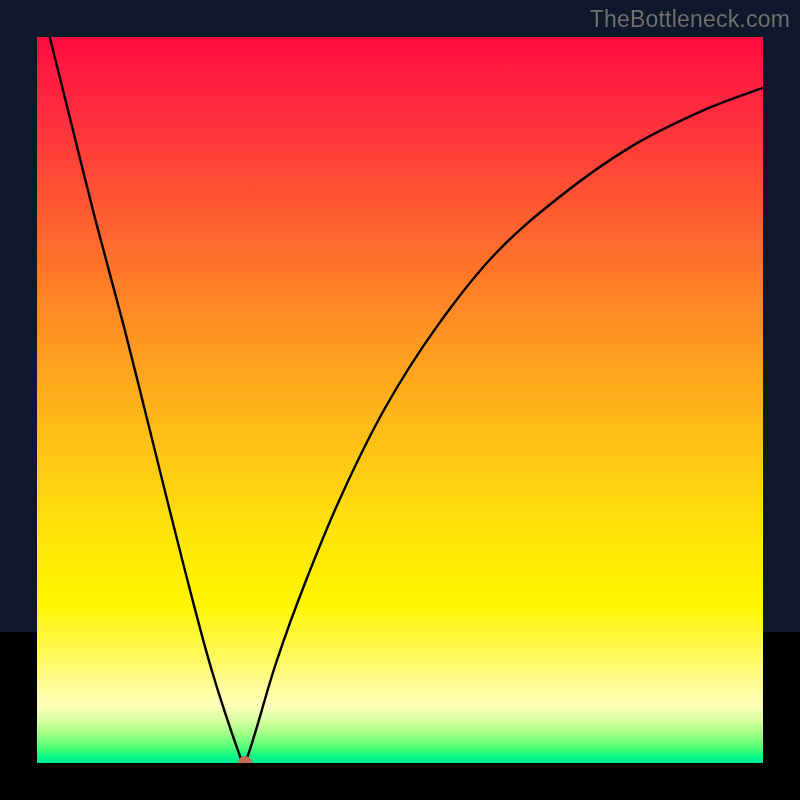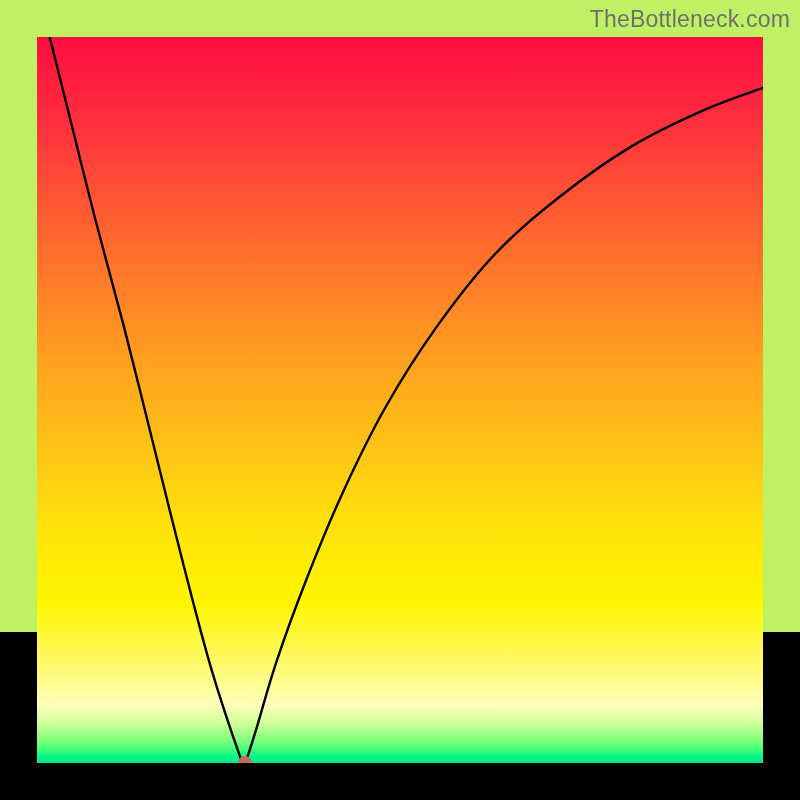--- a/index.html
+++ b/index.html
@@ -8,21 +8,21 @@
     width: 800px;
     height: 800px;
     background: #000;
     overflow: hidden;
     font-family: Arial, Helvetica, sans-serif;
   }
   .frame {
     position: absolute;
     width: 800px;
     height: 632px;
-    background: #bef264;
+    background: #0f172a;
   }
   .plot-area {
     position: absolute;
     left: 37px;
     top: 37px;
     width: 726px;
     height: 726px;
     overflow: hidden;
   }
   .gradient {

